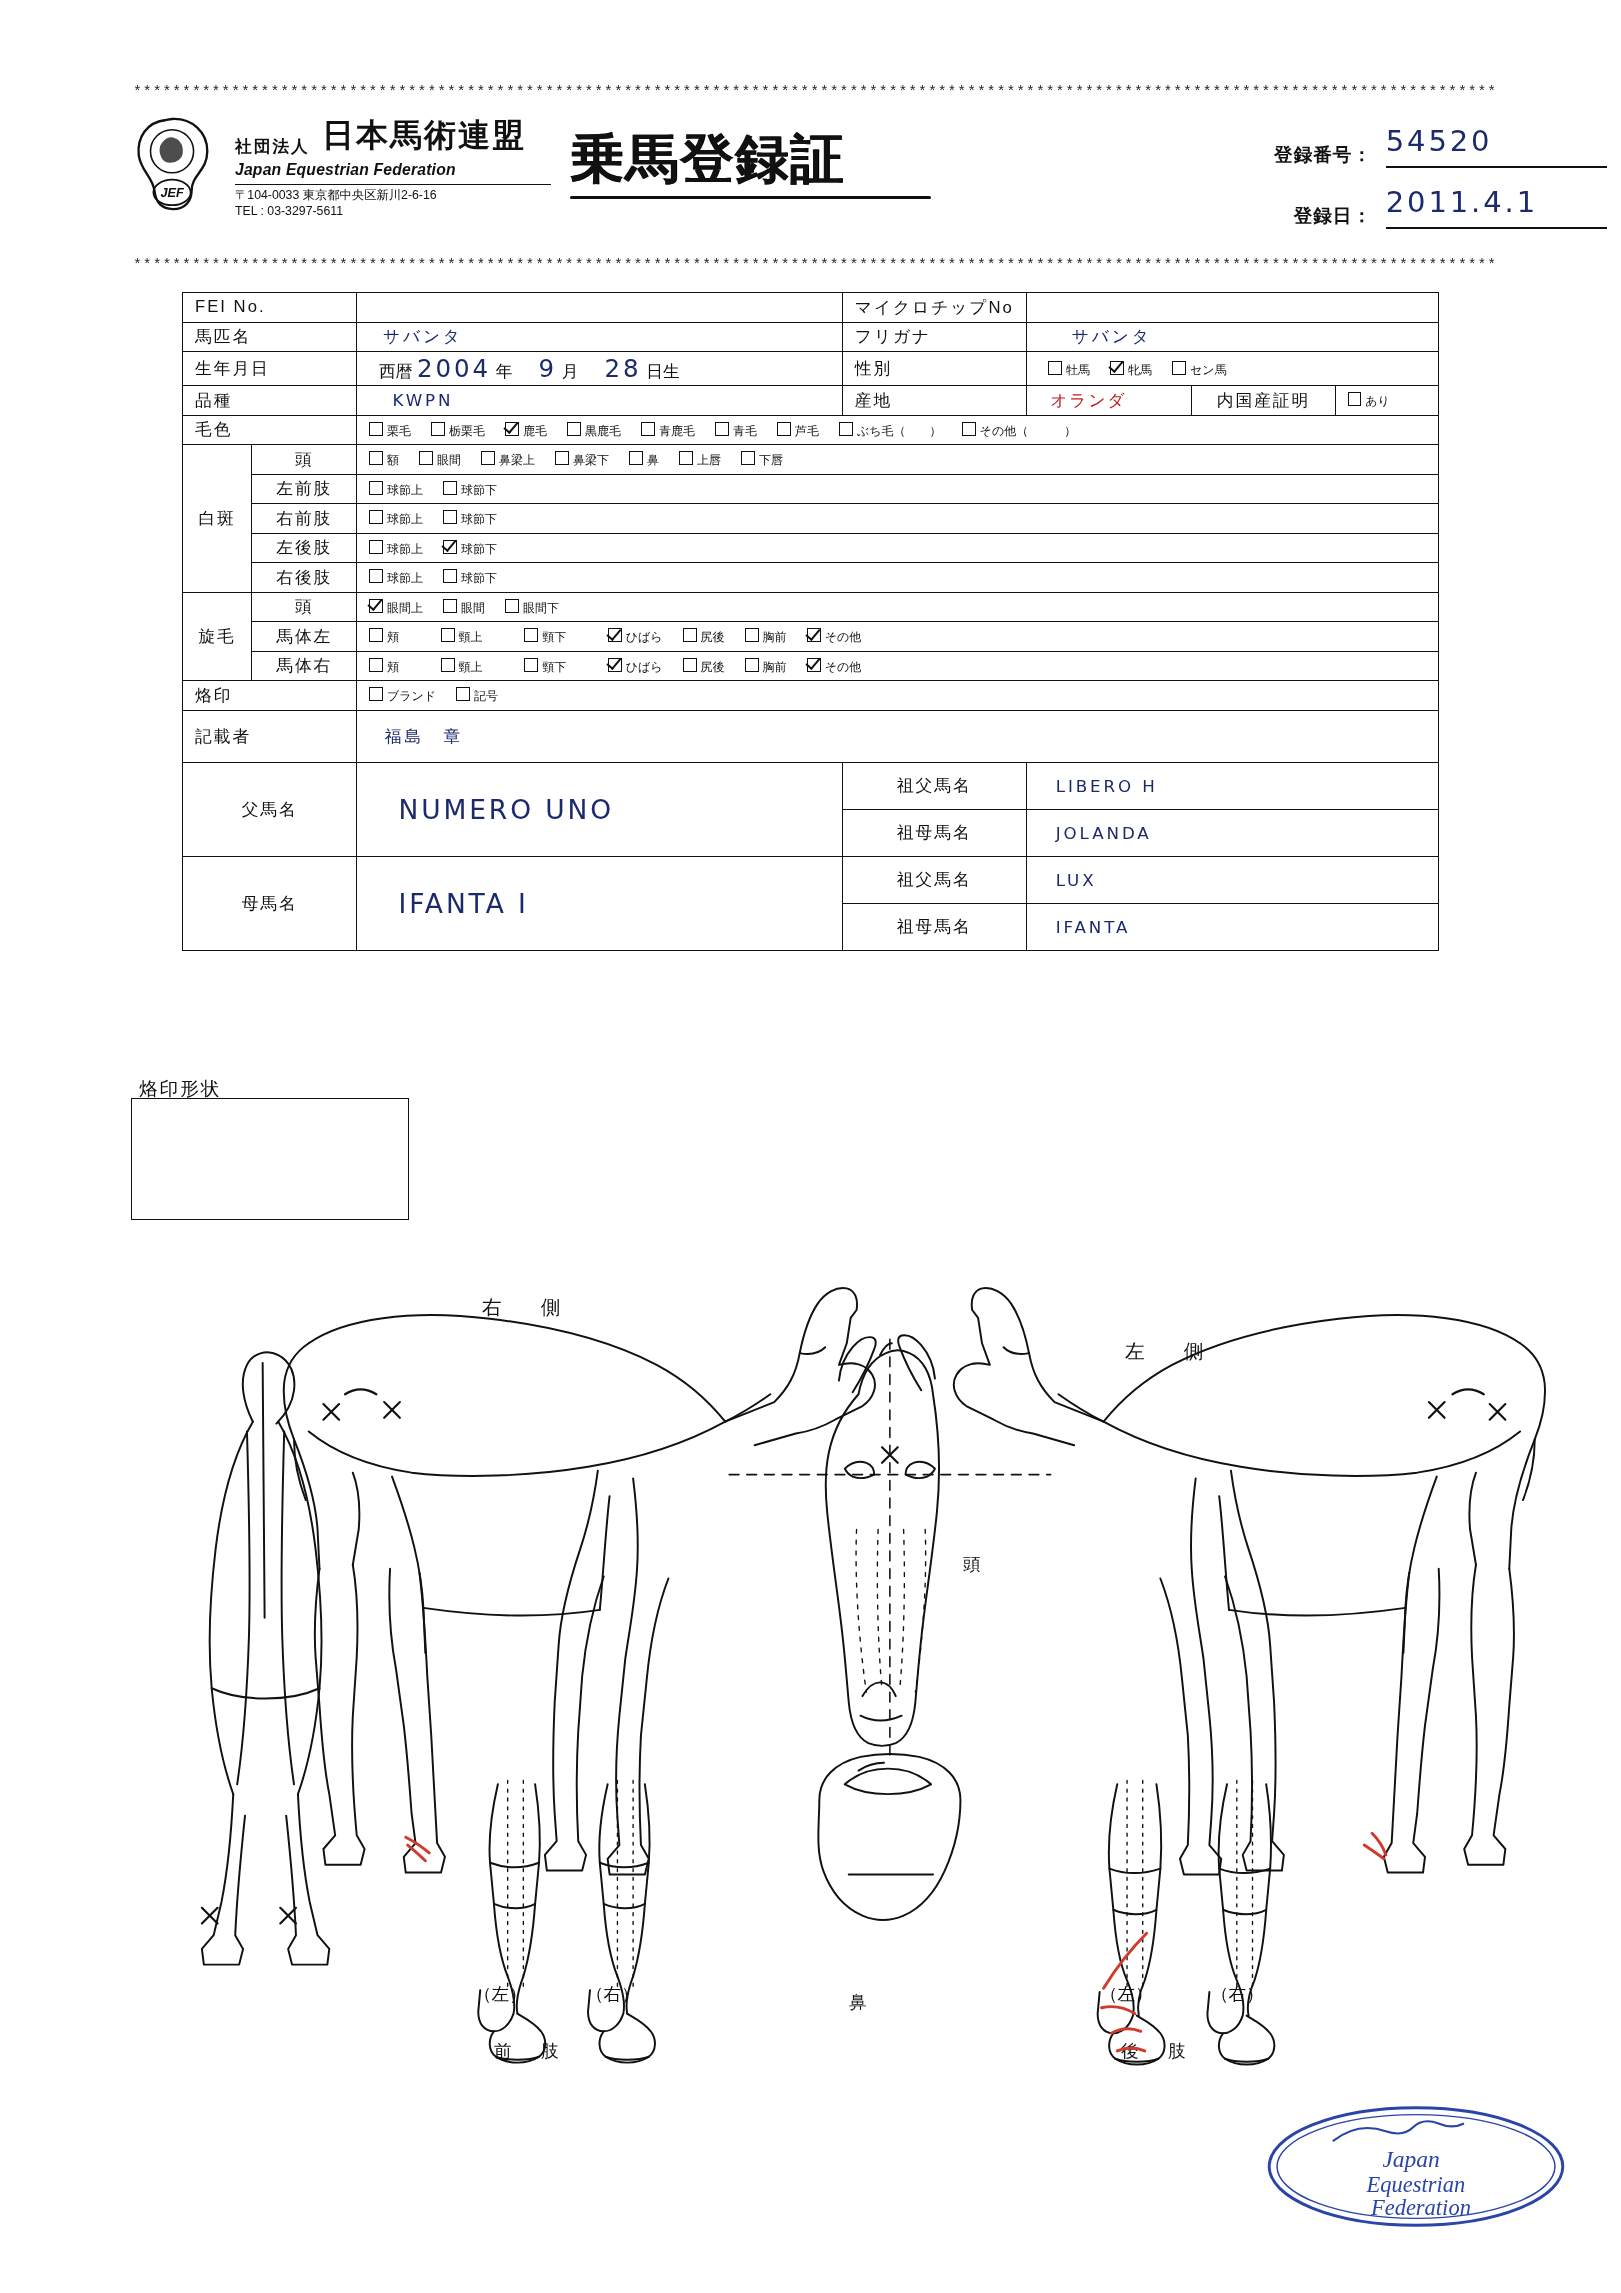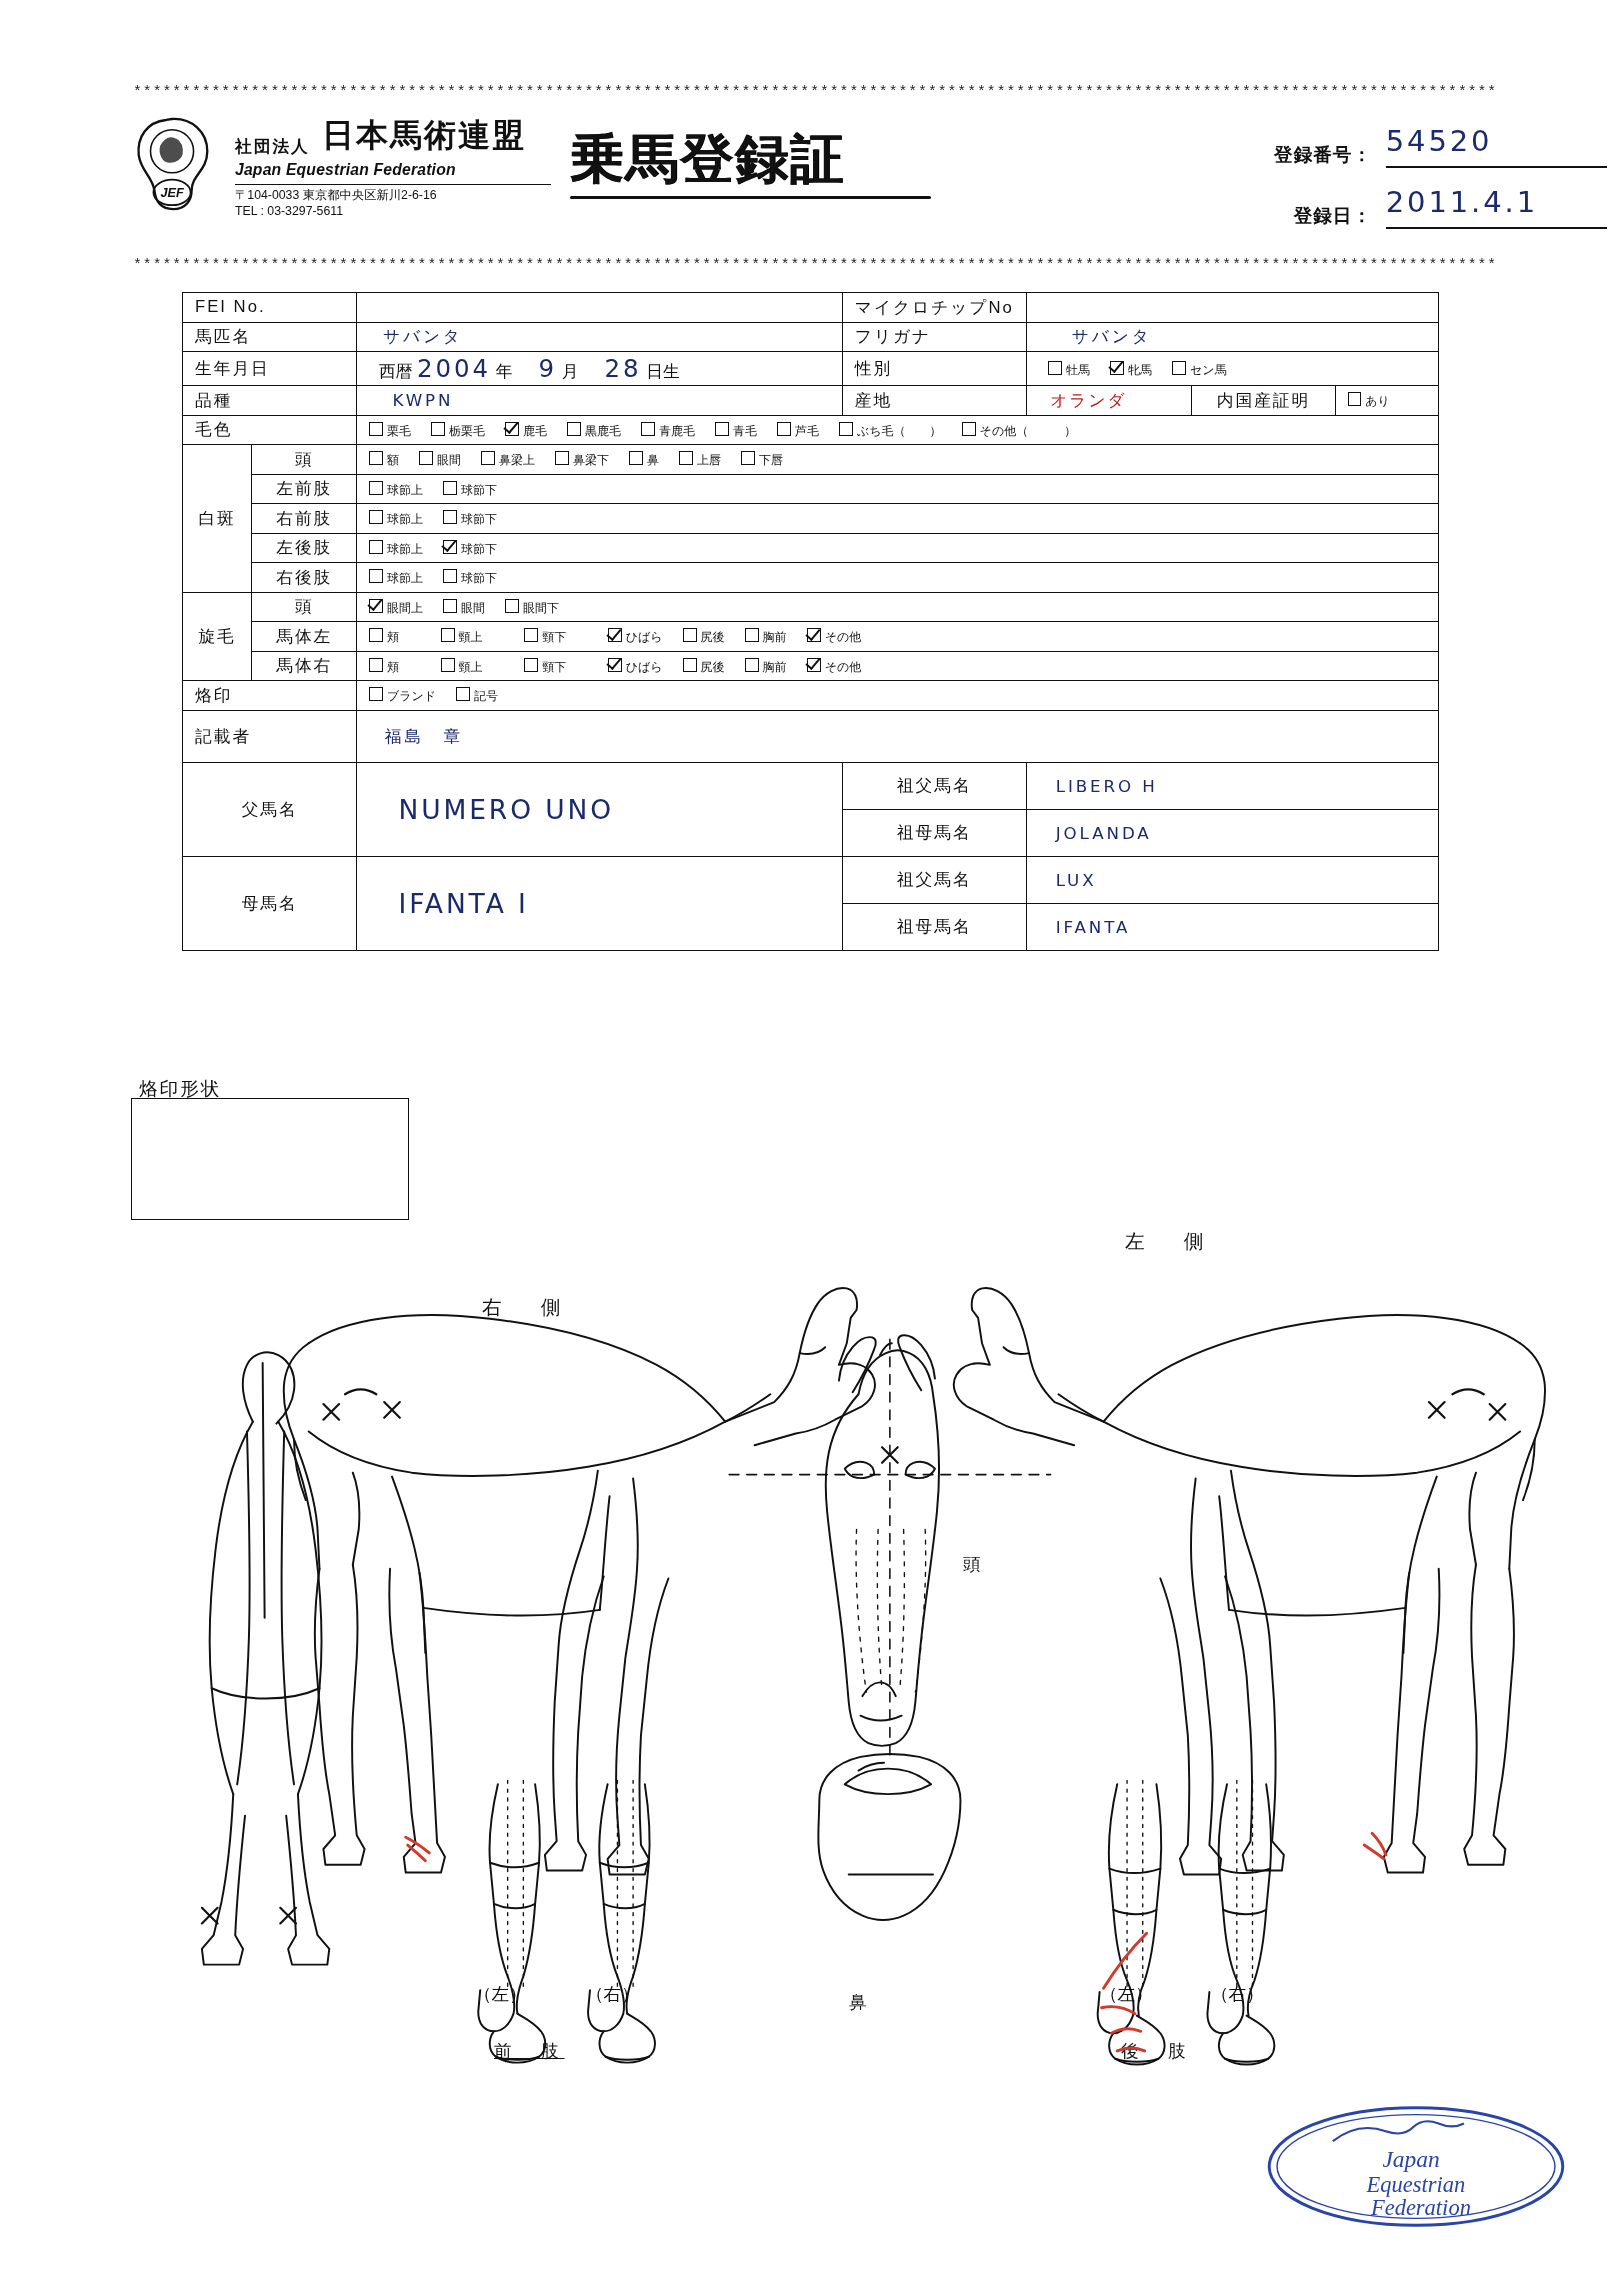--- a/index.html
+++ b/index.html
@@ -319,27 +319,27 @@
       <td class="lbl-c">祖母馬名</td>
       <td class="hand" colspan="3" style="padding-left:29px;">IFANTA</td>
     </tr>
   </tbody>
     </table>
 
   <div class="brand-box-label">烙印形状</div>
   <div class="brand-box"></div>
 
   <div class="side-label" style="left:482px;top:1294px;">右　側</div>
-  <div class="side-label" style="left:1125px;top:1228px;font-family:Liberation Serif, serif;">左　側</div>
+  <div class="side-label" style="left:1125px;top:1338px;font-family:Liberation Serif, serif;">左　側</div>
   <div class="small-label" style="left:963px;top:1552px;letter-spacing:0;">頭</div>
   <div class="small-label" style="left:849px;top:1990px;letter-spacing:0;">鼻</div>
 
   <div class="small-label" style="left:474px;top:1982px;letter-spacing:0;">（左）</div>
   <div class="small-label" style="left:586px;top:1982px;letter-spacing:0;">（右）</div>
-  <div class="small-label" style="left:494px;top:2039px;text-decoration:underline;">前　肢</div>
+  <div class="small-label" style="left:494px;top:2039px;">前　肢</div>
 
   <div class="small-label" style="left:1100px;top:1982px;letter-spacing:0;">（左）</div>
   <div class="small-label" style="left:1211px;top:1982px;letter-spacing:0;">（右）</div>
   <div class="small-label" style="left:1121px;top:2039px;">後　肢</div>
 
   <div class="diagram">
     <svg width="1621" height="1039" viewBox="0 0 1654 1060">
       <g fill="none" stroke="#111" stroke-width="2" stroke-linecap="round" stroke-linejoin="round">
 
         <path d="M315 240 C350 215 420 205 500 215 C560 222 620 236 670 262

